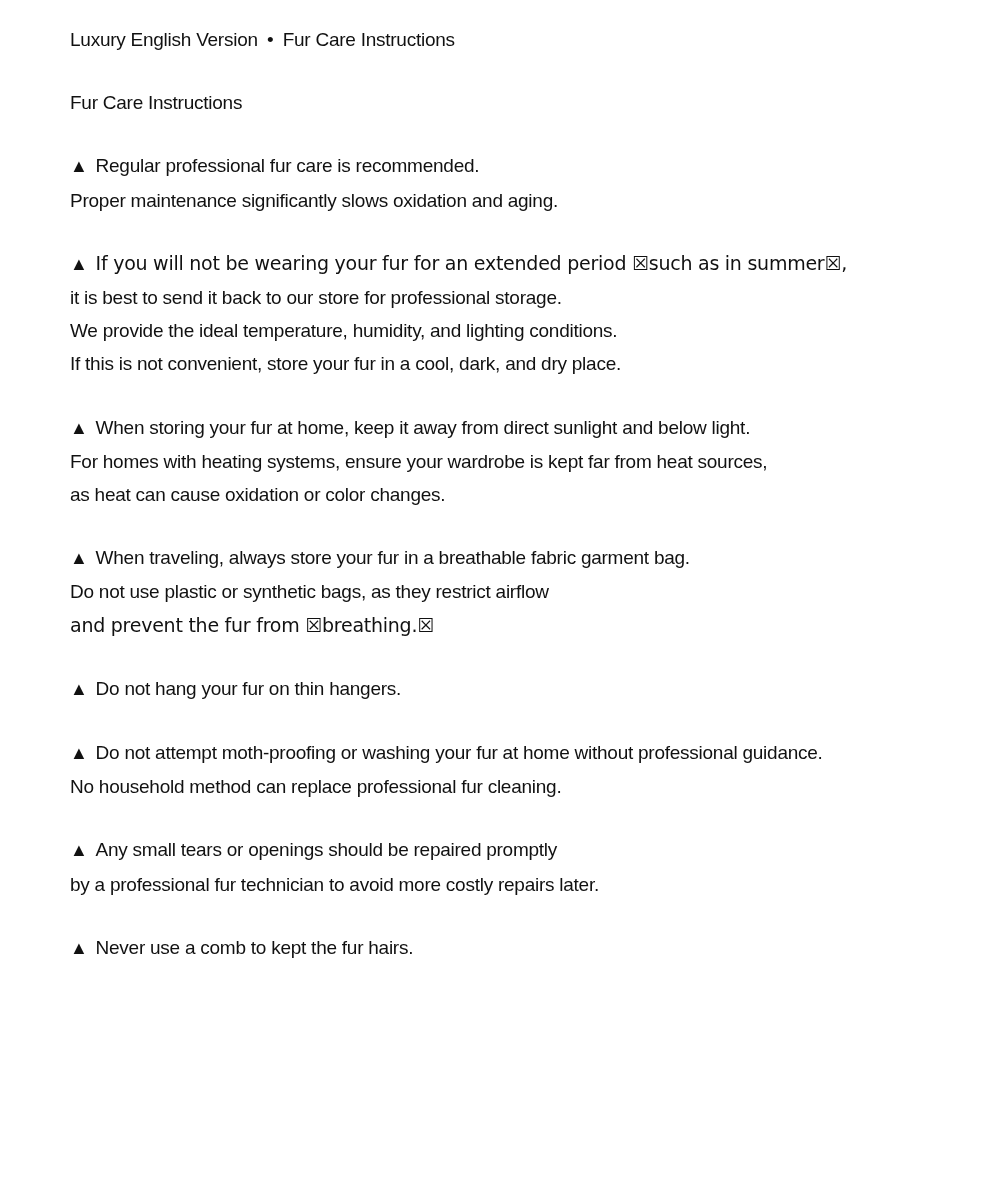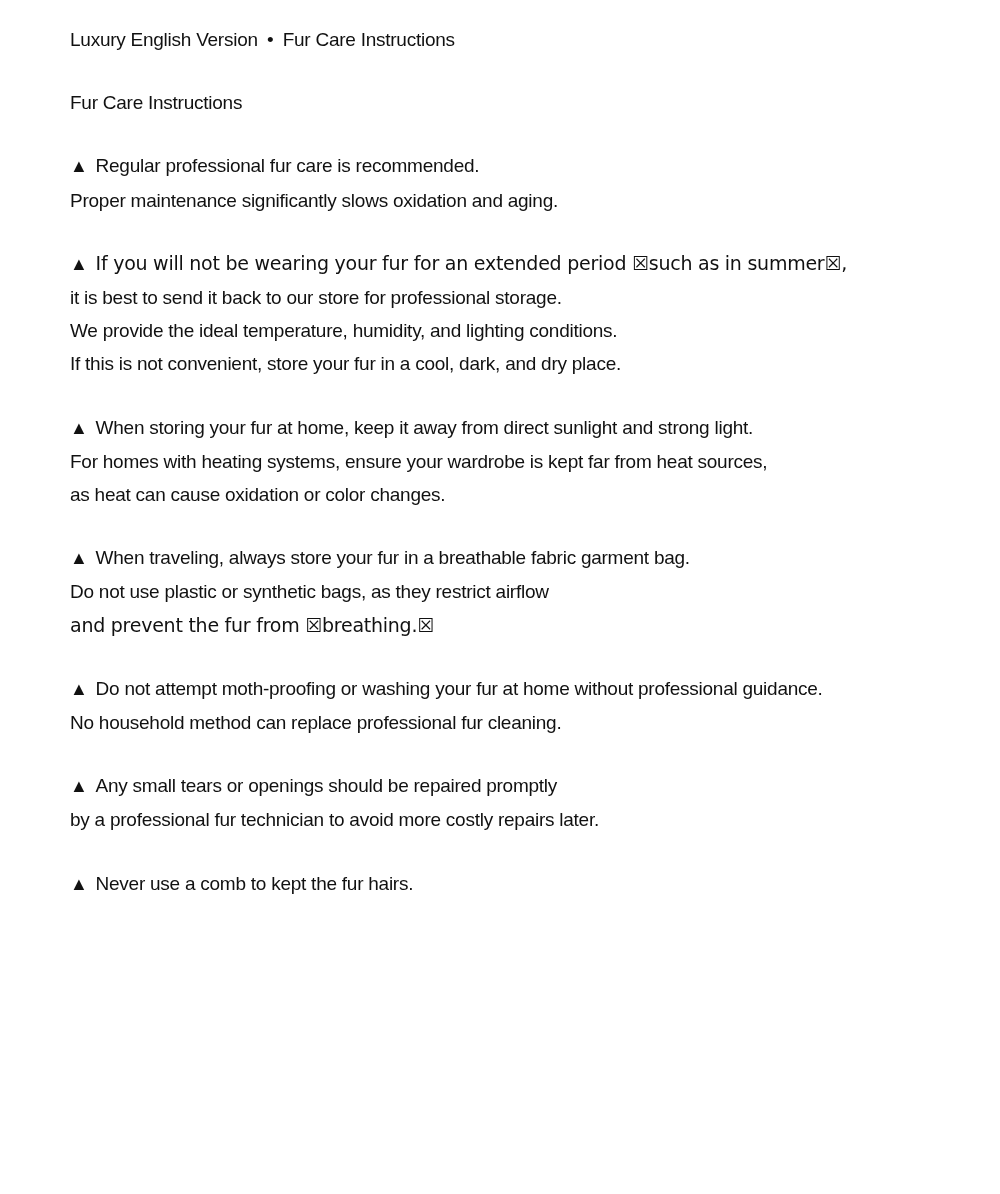--- a/index.html
+++ b/index.html
@@ -58,35 +58,38 @@
     <p class="line">
       <span class="bullet">▲</span><span class="tofu">If you will not be wearing your fur for an extended period ☒such as in summer☒,</span>
     </p>
     <p class="line">it is best to send it back to our store for professional storage.</p>
     <p class="line">We provide the ideal temperature, humidity, and lighting conditions.</p>
     <p class="line">If this is not convenient, store your fur in a cool, dark, and dry place.</p>
   </div>
 
   <div class="block">
     <p class="line">
-      <span class="bullet">▲</span><span>When storing your fur at home, keep it away from direct sunlight and strong light.</span>
+      <span class="bullet">▲</span><span>When storing your fur at home, keep it away from direct sunlight and below light.</span>
     </p>
     <p class="line">For homes with heating systems, ensure your wardrobe is kept far from heat sources,</p>
     <p class="line">as heat can cause oxidation or color changes.</p>
   </div>
 
   <div class="block">
     <p class="line">
       <span class="bullet">▲</span><span>When traveling, always store your fur in a breathable fabric garment bag.</span>
     </p>
     <p class="line">Do not use plastic or synthetic bags, as they restrict airflow</p>
     <p class="line tofu">and prevent the fur from ☒breathing.☒</p>
   </div>
 
   <div class="block">
+    <p class="line">
+      <span class="bullet">▲</span><span>Do not hang your fur on thin hangers.</span>
+    </p>
   </div>
 
   <div class="block">
     <p class="line">
       <span class="bullet">▲</span><span>Do not attempt moth-proofing or washing your fur at home without professional guidance.</span>
     </p>
     <p class="line">No household method can replace professional fur cleaning.</p>
   </div>
 
   <div class="block">

